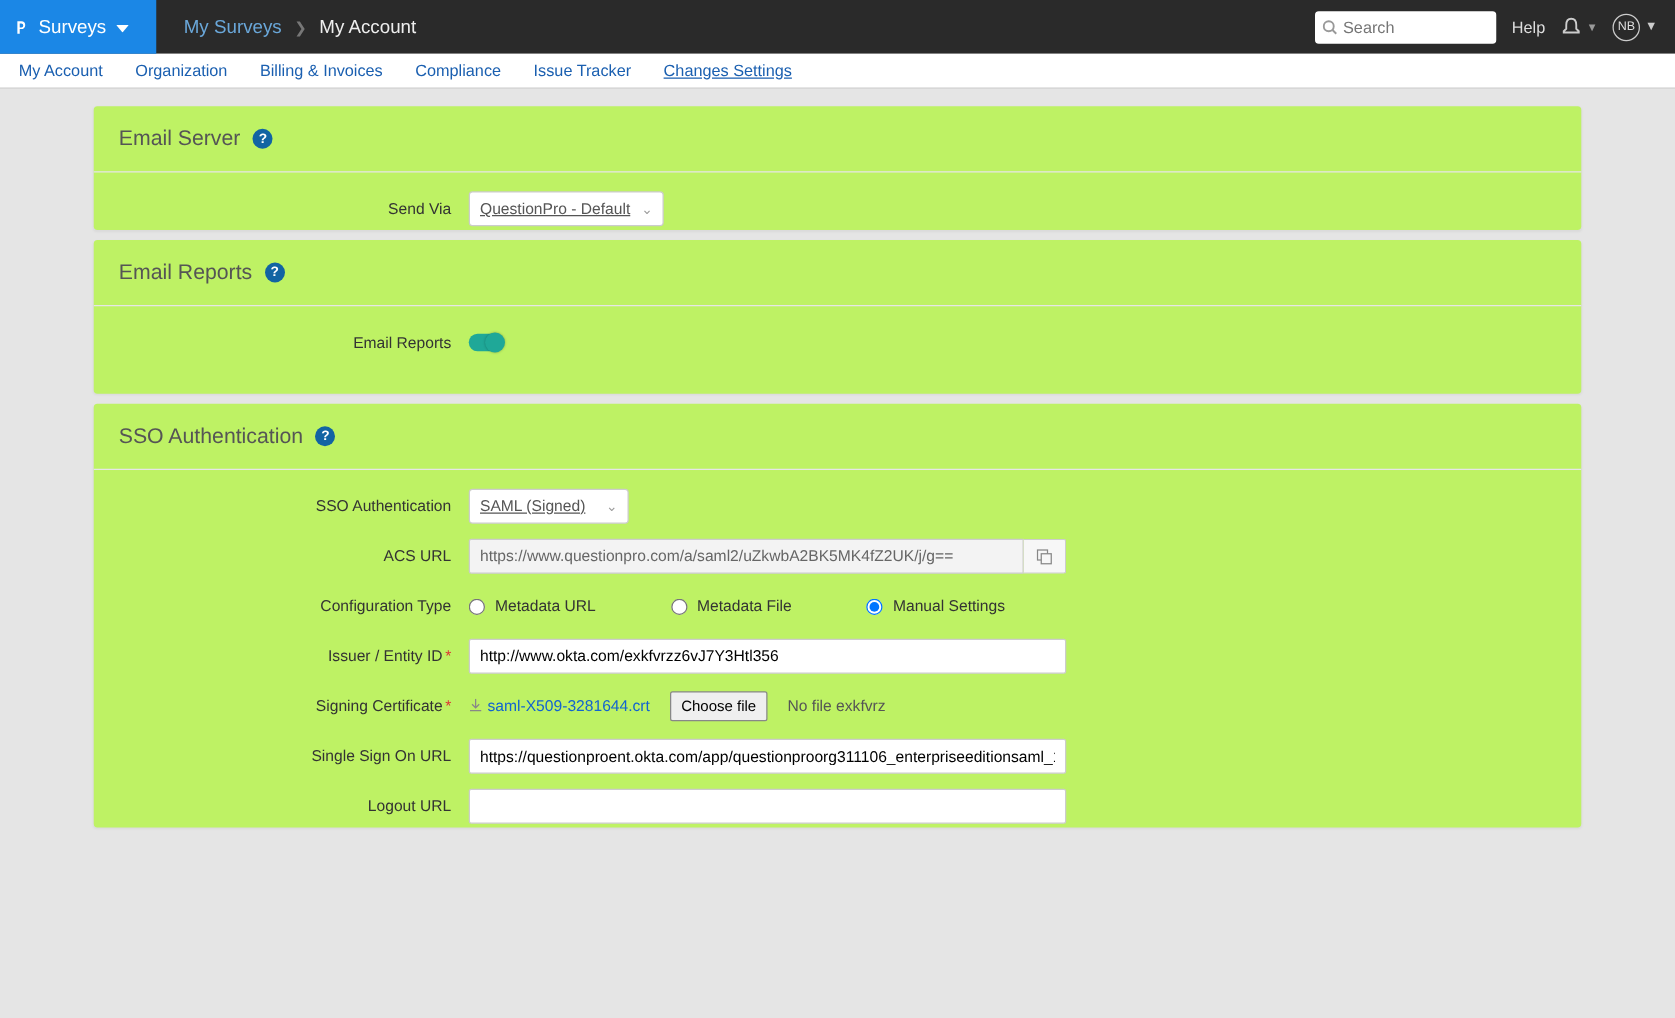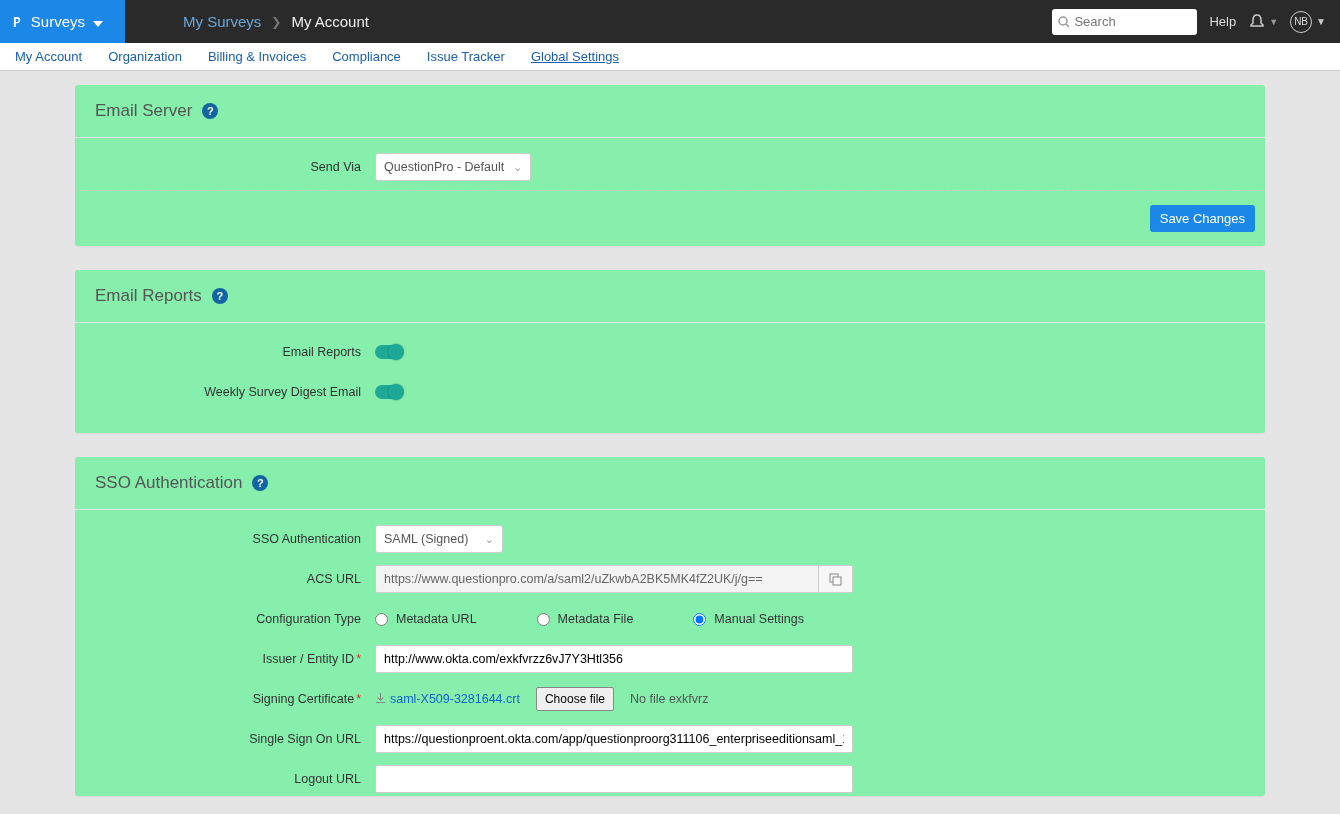--- a/index.html
+++ b/index.html
@@ -2,53 +2,53 @@
 <html><head>
 <meta charset="utf-8">
 <style>
   * { box-sizing: border-box; margin: 0; padding: 0; }
   body { font-family: "Segoe UI", Arial, sans-serif; background: #e5e5e5; color: #333; font-size: 13px; width: 1340px; }
   
   .topbar { background: #2a2a2a; color: #eee; height: 43px; display: flex; align-items: center; }
   .brand { background: #1b87e6; height: 43px; width: 125px; display: flex; align-items: center; padding: 0 12px; color: #fff; font-size: 15px; }
   .brand svg { margin-right: 10px; }
   .brand .chev { margin-left: 8px; }
-  .crumbs { display: flex; align-items: center; color: #aaa; padding-left: 22px; font-size: 15px; margin-left: 36px; }
+  .crumbs { display: flex; align-items: center; color: #aaa; padding-left: 22px; font-size: 15px; }
   .crumbs a { color: #6aa7d9; text-decoration: none; }
   .crumbs .sep { margin: 0 10px; color: #777; font-size:12px; }
   .crumbs .current { color: #eee; }
   .top-right { margin-left: auto; display: flex; align-items: center; gap: 12px; padding-right: 14px; }
   .search { background: #fff; border-radius: 3px; width: 145px; height: 26px; display: flex; align-items: center; padding: 0 6px; color: #999; }
   .search input { border: none; outline: none; font-size: 13px; width: 110px; color:#333; }
   .search svg { margin-right: 4px; }
   .help-link { color: #ddd; font-size: 13px; }
   .bell { color: #ddd; display:flex; align-items:center; }
   .avatar { border: 1px solid #ccc; border-radius: 50%; width: 22px; height: 22px; display: inline-flex; align-items: center; justify-content: center; font-size: 10px; color: #ddd; }
   .avatar-wrap { display: flex; align-items: center; color:#ccc; }
   .avatar-wrap .chev { margin-left:4px; font-size:10px; }
 
   
   .subnav { background: #fff; border-bottom: 1px solid #ccc; height: 28px; display: flex; align-items: center; padding: 0 15px; gap: 26px; }
   .subnav a { font-size: 13px; color: #1a5fb0; text-decoration: none; }
   .subnav a.active { text-decoration: underline; }
 
   
   .content { width: 1190px; margin: 14px auto 20px auto; }
-  .card { background: #86efac; border-radius: 3px; margin-bottom: 24px; box-shadow: 0 1px 2px rgba(0,0,0,.05);}
+  .card { background: #bef264; border-radius: 3px; margin-bottom: 8px; box-shadow: 0 1px 2px rgba(0,0,0,.05);}
   .card-head { padding: 16px 20px; font-size: 17px; color: #555; display: flex; align-items: center; border-bottom: 1px solid #e6e6e6;}
   .card-head .help-icon { margin-left: 10px; width: 16px; height: 16px; border-radius: 50%; background: #1264a3; color: #fff; font-size: 11px; display: inline-flex; align-items: center; justify-content: center; font-weight: bold; }
   .card-body { padding: 12px 20px 0 20px; }
   .card-foot { border-top: 1px dashed #ccc; padding: 14px 10px; text-align: right; margin-top: 6px;}
   .btn-primary { background: #1b87e6; color: #fff; border: none; border-radius: 3px; padding: 6px 10px; font-size: 13px; cursor: pointer; }
 
   .form-row { display: flex; align-items: center; min-height: 34px; margin-bottom: 6px; }
   .form-label { width: 280px; text-align: right; padding-right: 14px; font-size: 12.5px; font-weight: 400; color: #333; }
   .form-ctrl { flex: 1; display: flex; align-items: center; gap: 12px; }
 
-  .select-like { border: 1px solid #ccc; border-radius: 3px; height: 28px; padding: 0 26px 0 8px; font-size: 12.5px; color: #555; position: relative; background:#fff; display:inline-flex; align-items:center; min-width:135px;}
+  .select-like { border: 1px solid #ccc; border-radius: 3px; height: 28px; padding: 0 26px 0 8px; font-size: 12.5px; color: #555; position: relative; background:#fff; display:inline-flex; align-items:center; min-width:135px;text-decoration:underline;}
   .select-like .chev { position: absolute; right: 8px; color: #999; font-size: 11px; }
 
   .text-input { border: 1px solid #ccc; height: 28px; padding: 0 8px; font-size: 12.5px; width: 478px; border-radius:2px; }
   .text-input.readonly { background: #f3f3f3; color: #666; }
   .copy-btn { width: 34px; height: 28px; border: 1px solid #ccc; border-left: none; display:inline-flex; align-items:center; justify-content:center; color:#888; background:#f7f7f7; border-radius:0 2px 2px 0;}
   .input-group { display:flex; }
   .input-group .text-input { border-radius: 2px 0 0 2px; width: 444px; }
 
   
   .toggle { width: 28px; height: 14px; background: #1fa898; border-radius: 8px; position: relative; }
@@ -106,62 +106,51 @@
     </span>
   </div>
 </div>
 
 <div class="subnav">
   <a href="#">My Account</a>
   <a href="#">Organization</a>
   <a href="#">Billing &amp; Invoices</a>
   <a href="#">Compliance</a>
   <a href="#">Issue Tracker</a>
-  <a href="#" class="active">Global Settings</a>
+  <a href="#" class="active">Changes Settings</a>
 </div>
 
 <div class="content">
 
   <div class="card">
     <div class="card-head">
       <span>Email Server</span>
       <span class="help-icon">?</span>
     </div>
     <div class="card-body">
       <div class="form-row">
         <div class="form-label">Send Via</div>
         <div class="form-ctrl">
           <div class="select-like">
             <span>QuestionPro - Default</span>
             <span class="chev">⌄</span>
           </div>
         </div>
       </div>
     </div>
-    <div class="card-foot">
-      <button class="btn-primary">Save Changes</button>
-    </div>
   </div>
 
   <div class="card">
     <div class="card-head">
       <span>Email Reports</span>
       <span class="help-icon">?</span>
     </div>
     <div class="card-body" style="padding-bottom:18px;">
       <div class="form-row">
         <div class="form-label">Email Reports</div>
-        <div class="form-ctrl">
-          <div class="toggle">
-              <div class="knob"></div>
-            </div>
-        </div>
-      </div>
-      <div class="form-row">
-        <div class="form-label">Weekly Survey Digest Email</div>
         <div class="form-ctrl">
           <div class="toggle">
               <div class="knob"></div>
             </div>
         </div>
       </div>
     </div>
   </div>
 
   <div class="card">

